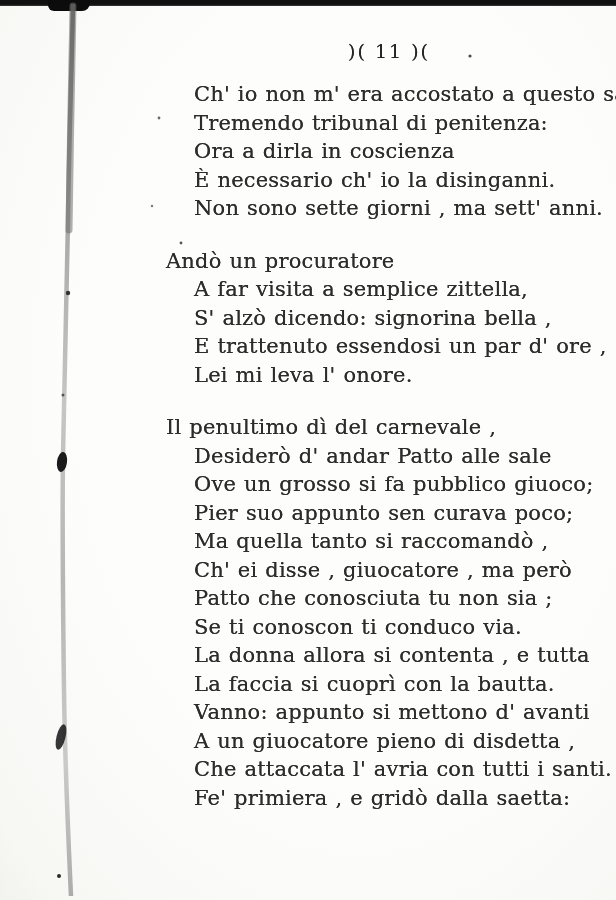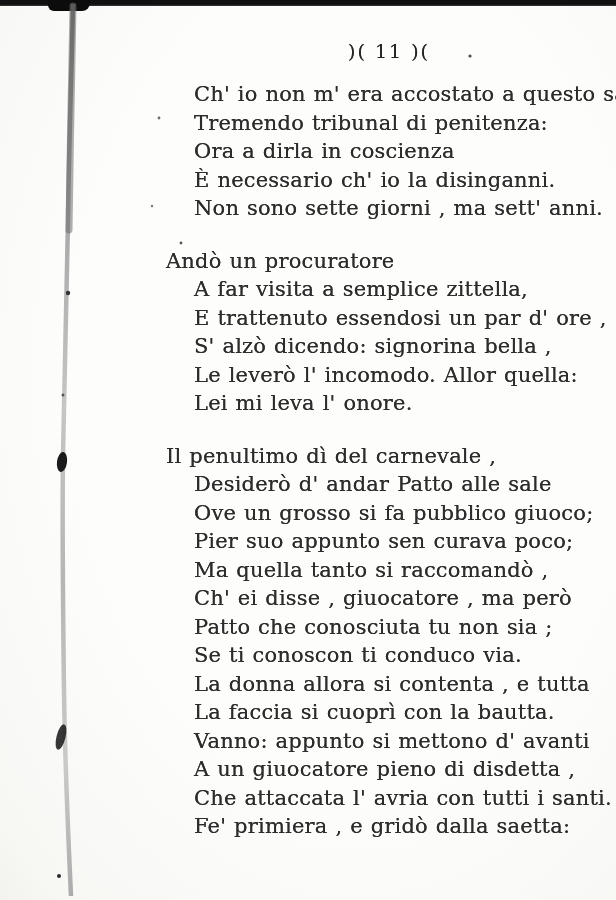--- a/index.html
+++ b/index.html
@@ -108,23 +108,22 @@
       <div class="line indent">Ch' io non m' era accostato a questo santo</div>
       <div class="line indent">Tremendo tribunal di penitenza:</div>
       <div class="line indent">Ora a dirla in coscienza</div>
       <div class="line indent">È necessario ch' io la disinganni.</div>
       <div class="line indent">Non sono sette giorni , ma sett' anni.</div>
     </div>
 
     <div class="stanza">
       <div class="line">Andò un procuratore</div>
       <div class="line indent">A far visita a semplice zittella,</div>
+      <div class="line indent">S' alzò dicendo: signorina bella ,</div>
       <div class="line indent">E trattenuto essendosi un par d' ore ,</div>
-      <div class="line indent">S' alzò dicendo: signorina bella ,</div>
-      <div class="line indent">Le leverò l' incomodo. Allor quella:</div>
       <div class="line indent">Lei mi leva l' onore.</div>
     </div>
 
     <div class="stanza">
       <div class="line">Il penultimo dì del carnevale ,</div>
       <div class="line indent">Desiderò d' andar Patto alle sale</div>
       <div class="line indent">Ove un grosso si fa pubblico giuoco;</div>
       <div class="line indent">Pier suo appunto sen curava poco;</div>
       <div class="line indent">Ma quella tanto si raccomandò ,</div>
       <div class="line indent">Ch' ei disse , giuocatore , ma però</div>

